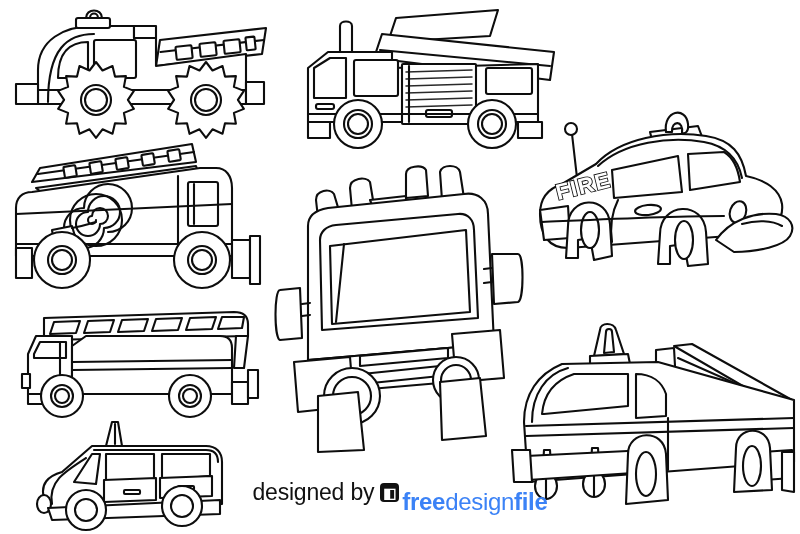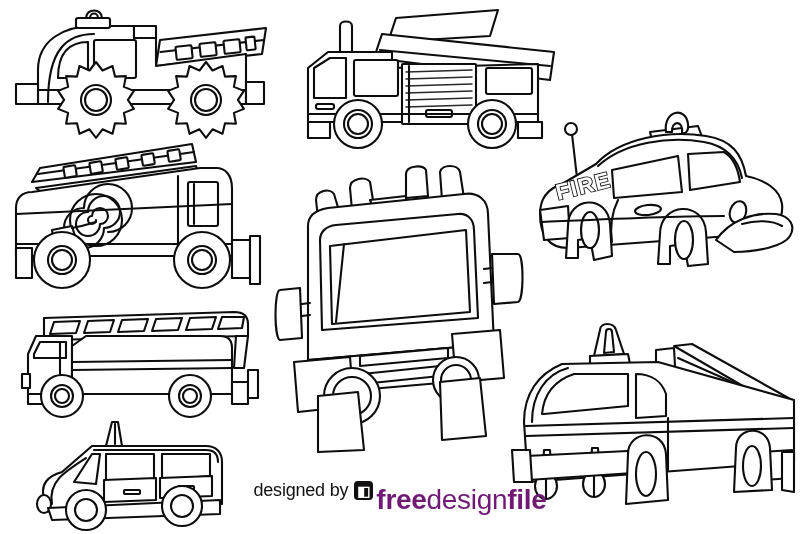--- a/index.html
+++ b/index.html
@@ -16,30 +16,30 @@
   .ln-thin{fill:none;stroke:#2a2a2a;stroke-width:1.5;stroke-linejoin:round;stroke-linecap:round;}
   .ln-nf{fill:none;stroke:#0d0d0d;stroke-width:2.1;stroke-linejoin:round;stroke-linecap:round;}
 
   
   #watermark{
     position:absolute;left:0;right:0;bottom:18px;
     display:flex;align-items:center;justify-content:center;gap:6px;
     pointer-events:none;
   }
   #wm-designed{
-    font-size:18px;color:#111;letter-spacing:-0.2px;font-weight:400;
+    font-size:23px;color:#111;letter-spacing:-0.2px;font-weight:400;
   }
   #wm-brandwrap{display:flex;align-items:center;gap:3px;}
   #wm-logo{
     width:19px;height:19px;border-radius:4px;background:#111;
     display:flex;align-items:center;justify-content:center;
     color:#fff;font-size:14px;font-weight:700;line-height:1;
     font-family:"Liberation Sans", sans-serif;
   }
-  #wm-brand{font-size:28px;color:#701a75;letter-spacing:-0.3px;margin-top:19px;}
+  #wm-brand{font-size:24px;color:#3b82f6;letter-spacing:-0.3px;margin-top:19px;}
   #wm-brand .b{font-weight:700;}
   #wm-brand .n{font-weight:400;}
 </style>
 </head>
 <body>
 
 <div class="canvas">
 
   <div class="veh" style="left:8px;top:4px;">
     <svg width="262" height="140" viewBox="0 0 262 140">

